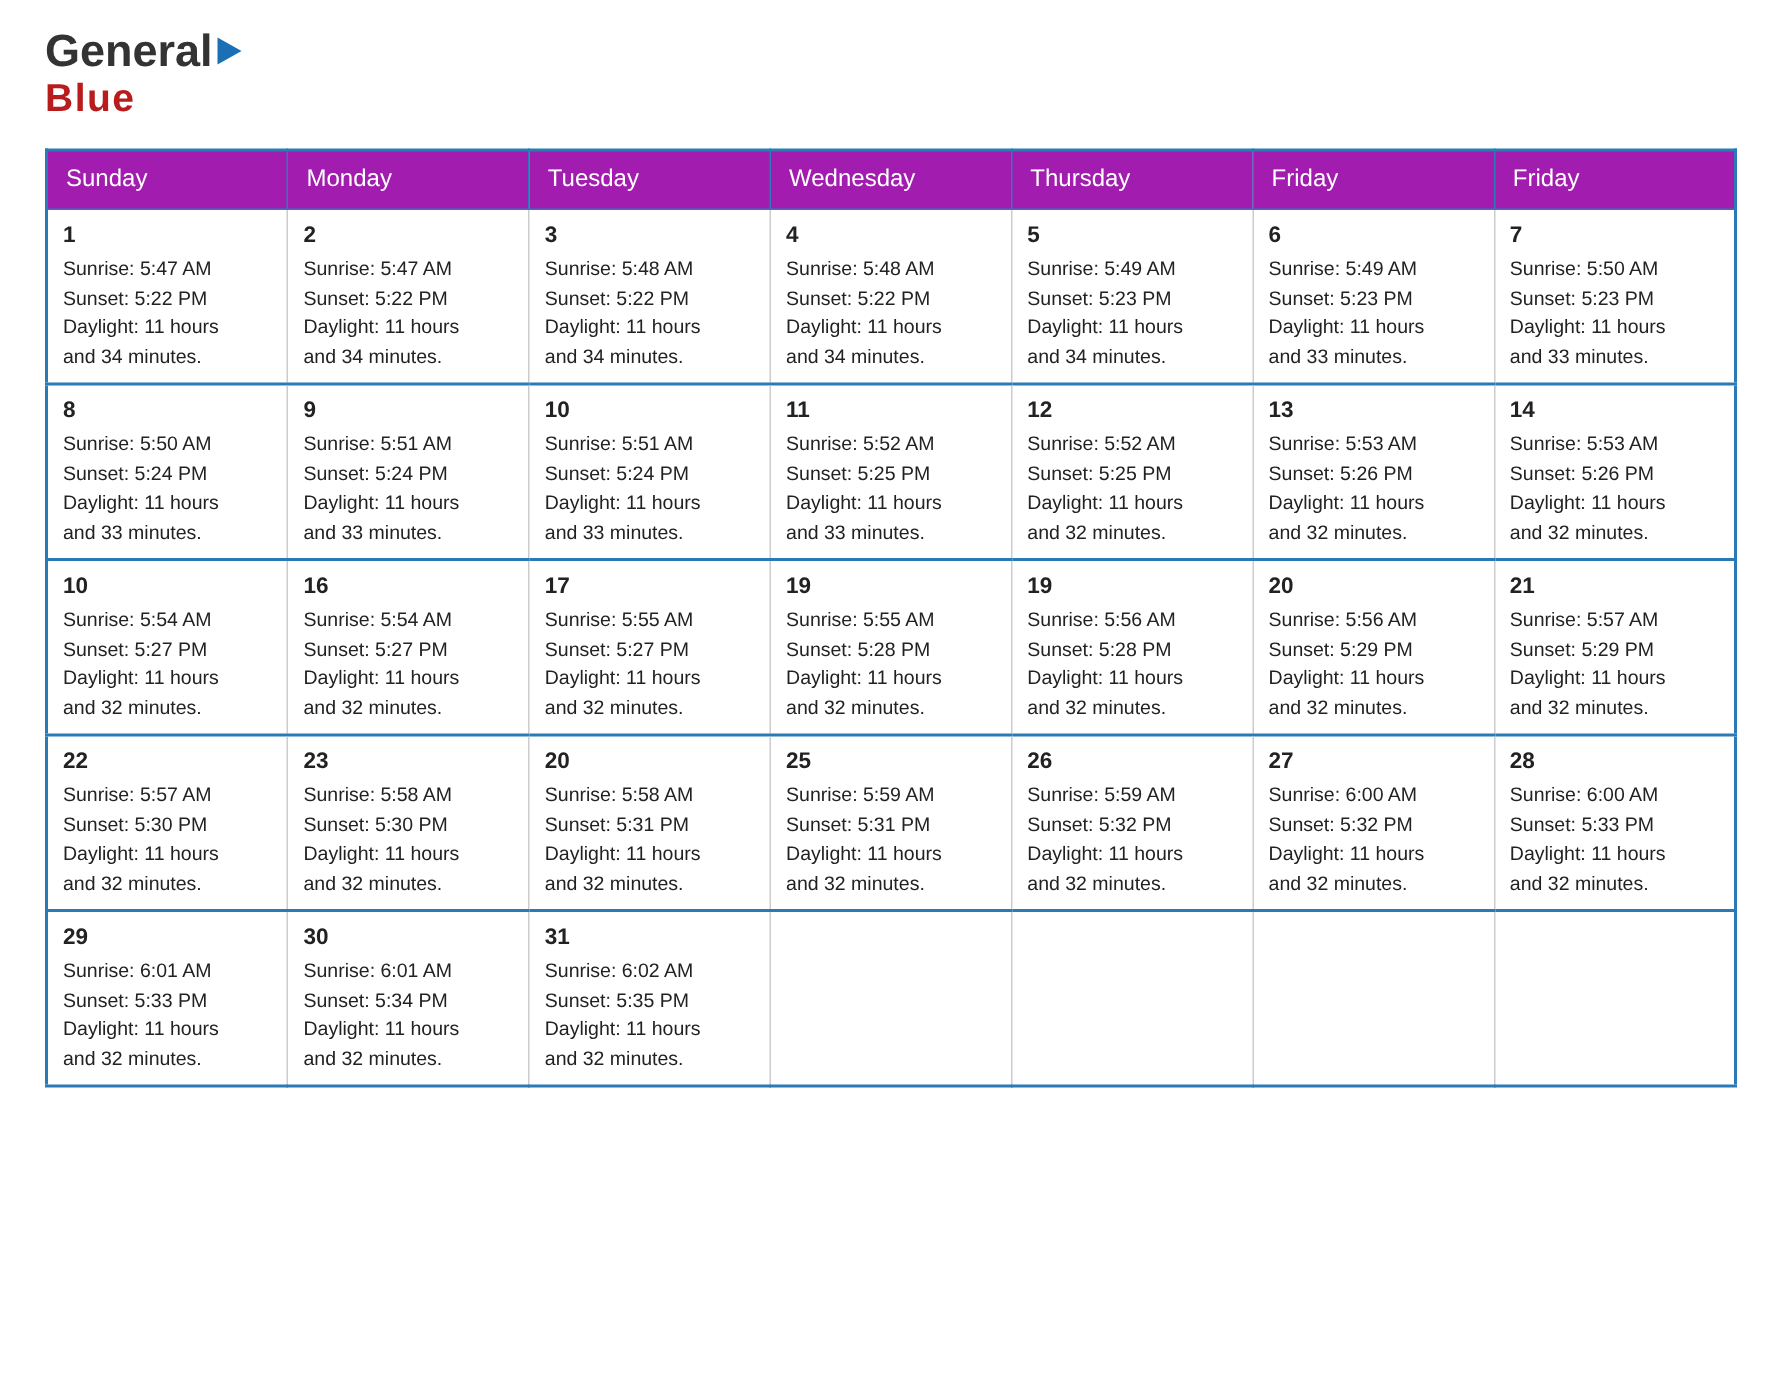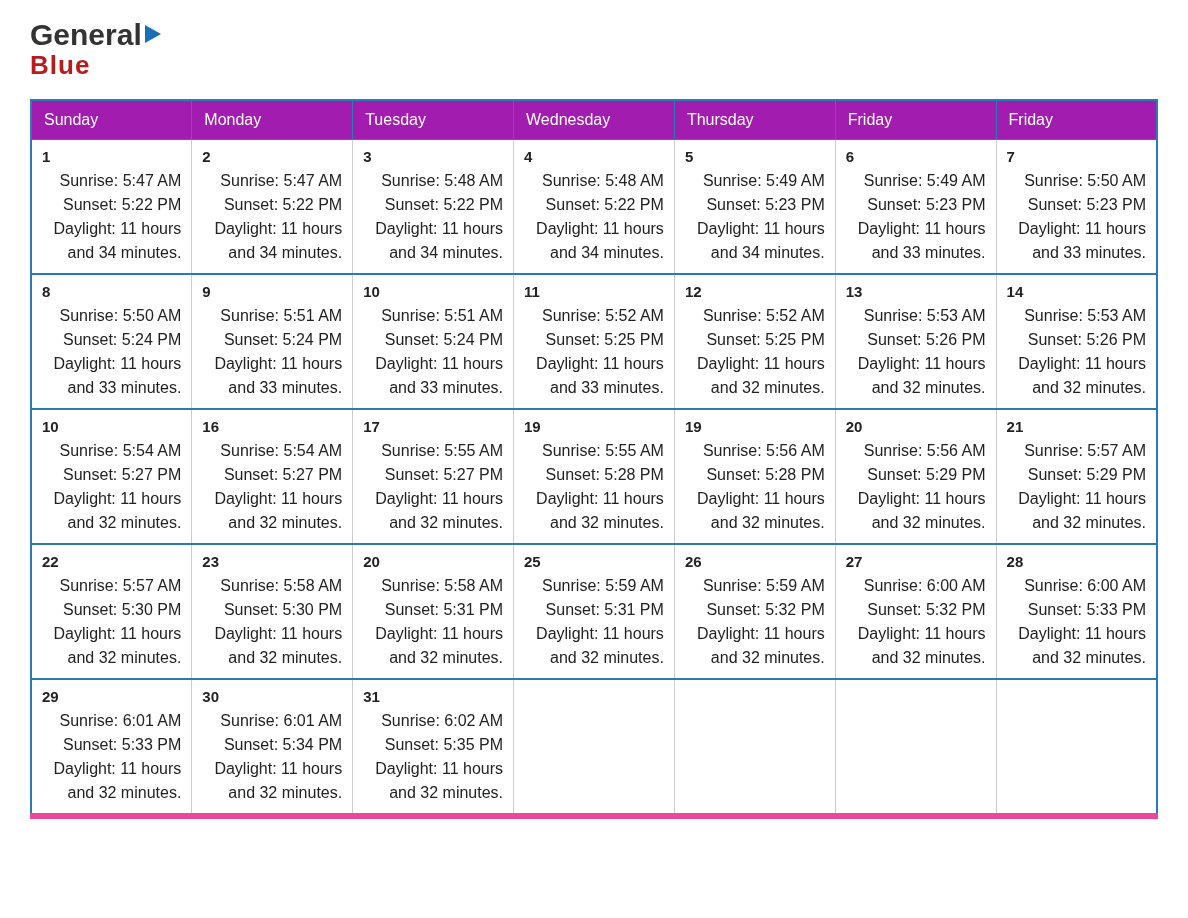--- a/index.html
+++ b/index.html
@@ -53,31 +53,30 @@
       vertical-align: top;
       padding: 8px 10px;
       border: 1px solid #ccc;
       border-bottom: 2px solid #2a7ab8;
       font-size: 13px;
       color: #222;
       width: calc(100% / 7);
       min-height: 90px;
     }
     .calendar tr:last-child td {
-      border-bottom: 6px solid #ec4899;
+      border-bottom: 1px solid #ec4899;
     }
     .day-num {
       font-size: 15px;
       font-weight: bold;
       margin-bottom: 4px;
     }
     .day-info {
-      font-size: 16px;
+      font-size: 13px;
       line-height: 1.5;
-      text-align: right;
     }
     .calendar tbody tr {
       border-bottom: 2px solid #2a7ab8;
     }
   </style>
 </head>
 <body>
 
 <div class="header">
   <div class="logo">

